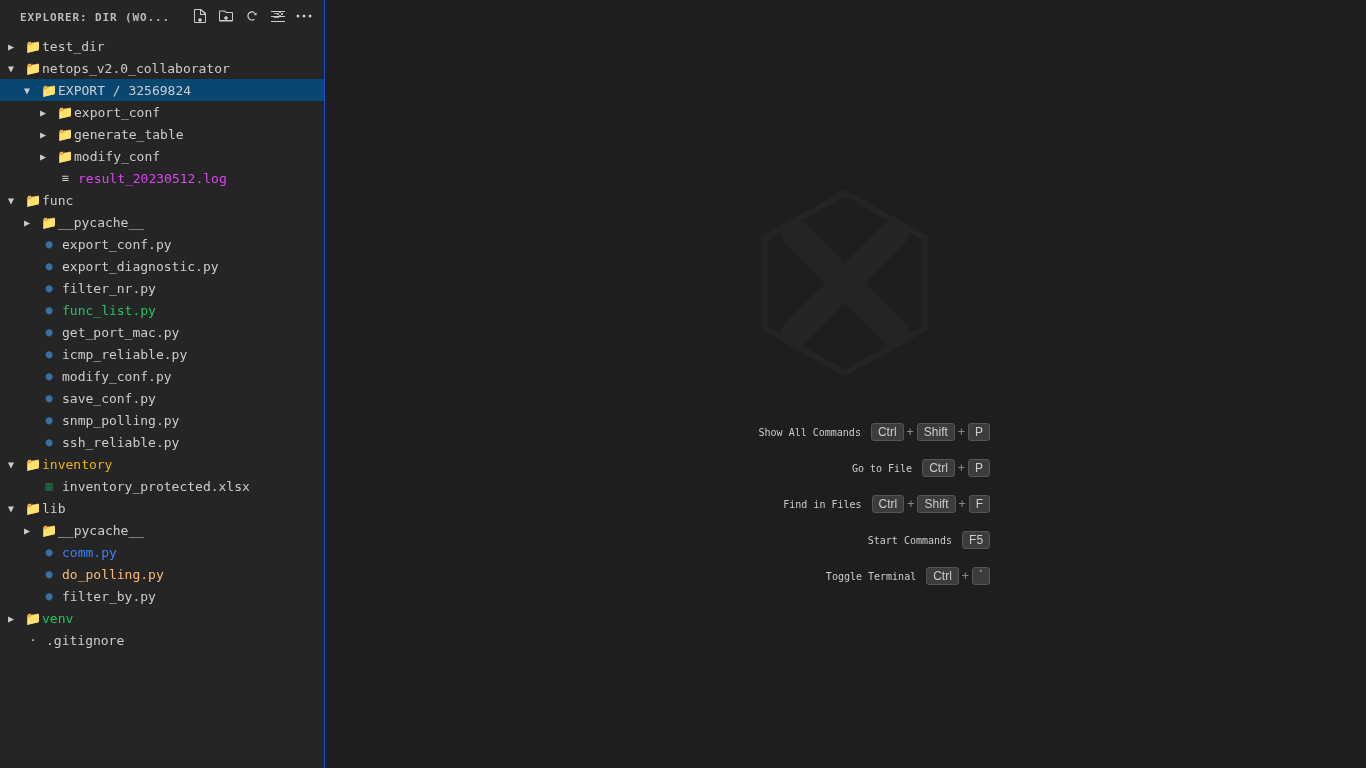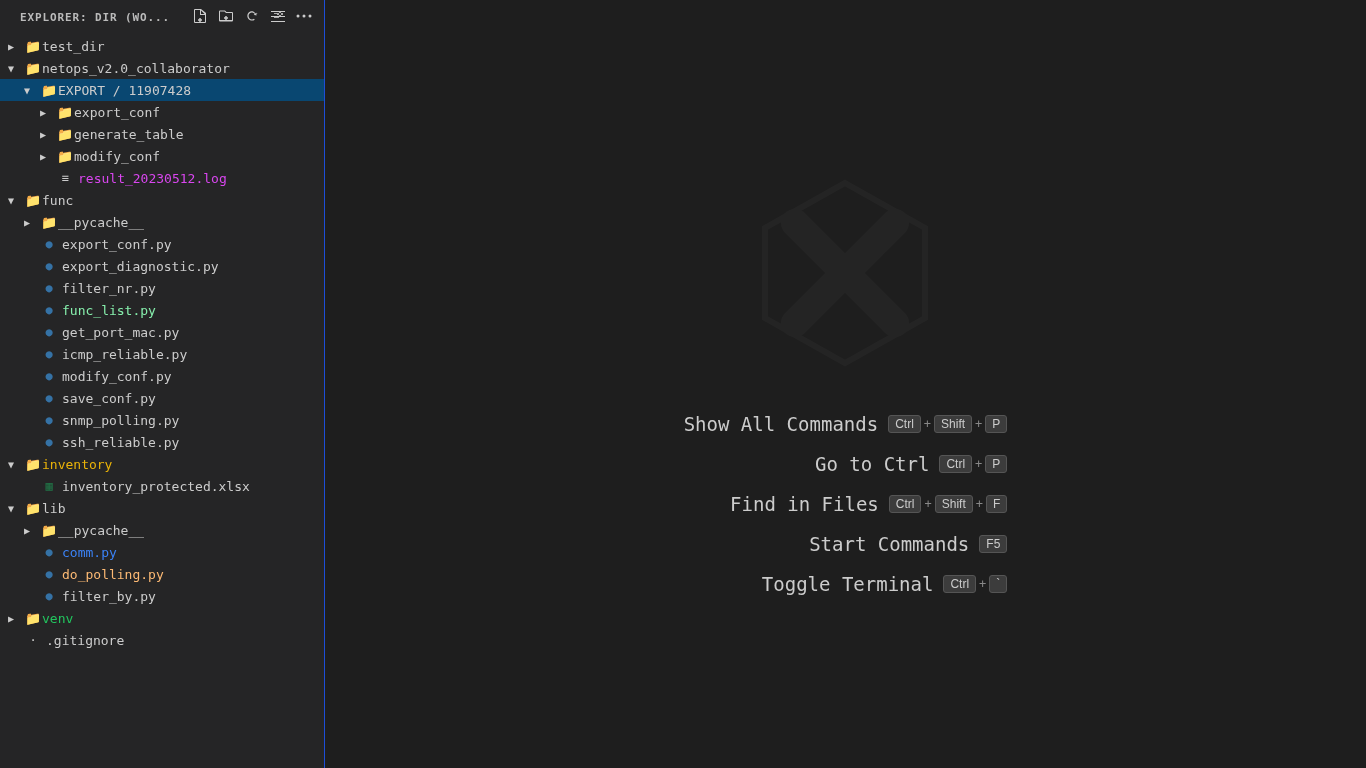--- a/index.html
+++ b/index.html
@@ -115,21 +115,21 @@
     .shortcut-row {
       display: flex;
       align-items: center;
       gap: 10px;
       color: #cccccc;
       font-size: 14px;
     }
 
     .shortcut-label {
       color: #cccccc;
-      font-size: 19px;
+      font-size: 10px;
       text-align: right;
       min-width: 160px;
     }
 
     .shortcut-keys {
       display: flex;
       align-items: center;
       gap: 3px;
     }
 
@@ -200,21 +200,21 @@
       <div class="tree-item">
         <span class="indent" style="width:8px"></span>
         <span class="arrow" style="color:#cccccc;font-size:10px;width:16px;">▼</span>
         <span class="file-icon" style="color:#dcb67a">📁</span>
         <span class="label" style="color:#cccccc">netops_v2.0_collaborator</span>
       </div>
       <div class="tree-item selected">
         <span class="indent" style="width:24px"></span>
         <span class="arrow" style="color:#cccccc;font-size:10px;width:16px;">▼</span>
         <span class="file-icon" style="color:#dcb67a">📁</span>
-        <span class="label" style="color:#cccccc">EXPORT / 11907428</span>
+        <span class="label" style="color:#cccccc">EXPORT / 32569824</span>
       </div>
       <div class="tree-item">
         <span class="indent" style="width:40px"></span>
         <span class="arrow" style="color:#cccccc;font-size:10px;width:16px;">▶</span>
         <span class="file-icon" style="color:#dcb67a">📁</span>
         <span class="label" style="color:#cccccc">export_conf</span>
       </div>
       <div class="tree-item">
         <span class="indent" style="width:40px"></span>
         <span class="arrow" style="color:#cccccc;font-size:10px;width:16px;">▶</span>
@@ -255,21 +255,21 @@
         <span class="label" style="color:#cccccc;margin-left:4px">export_diagnostic.py</span>
       </div>
       <div class="tree-item">
         <span class="indent" style="width:40px"></span>
         <span class="file-icon" style="color:#3572A5;font-size:12px;">●</span>
         <span class="label" style="color:#cccccc;margin-left:4px">filter_nr.py</span>
       </div>
       <div class="tree-item">
         <span class="indent" style="width:40px"></span>
         <span class="file-icon" style="color:#3572A5;font-size:12px;">●</span>
-        <span class="label" style="color:#86efac;margin-left:4px">func_list.py</span>
+        <span class="label" style="color:#22c55e;margin-left:4px">func_list.py</span>
       </div>
       <div class="tree-item">
         <span class="indent" style="width:40px"></span>
         <span class="file-icon" style="color:#3572A5;font-size:12px;">●</span>
         <span class="label" style="color:#cccccc;margin-left:4px">get_port_mac.py</span>
       </div>
       <div class="tree-item">
         <span class="indent" style="width:40px"></span>
         <span class="file-icon" style="color:#3572A5;font-size:12px;">●</span>
         <span class="label" style="color:#cccccc;margin-left:4px">icmp_reliable.py</span>
@@ -364,21 +364,21 @@
           <span class="shortcut-label">Show All Commands</span>
           <div class="shortcut-keys">
             <span class="key-badge">Ctrl</span>
             <span class="key-plus">+</span>
             <span class="key-badge">Shift</span>
             <span class="key-plus">+</span>
             <span class="key-badge">P</span>
           </div>
         </div>
         <div class="shortcut-row">
-          <span class="shortcut-label">Go to Ctrl</span>
+          <span class="shortcut-label">Go to File</span>
           <div class="shortcut-keys">
             <span class="key-badge">Ctrl</span>
             <span class="key-plus">+</span>
             <span class="key-badge">P</span>
           </div>
         </div>
         <div class="shortcut-row">
           <span class="shortcut-label">Find in Files</span>
           <div class="shortcut-keys">
             <span class="key-badge">Ctrl</span>

